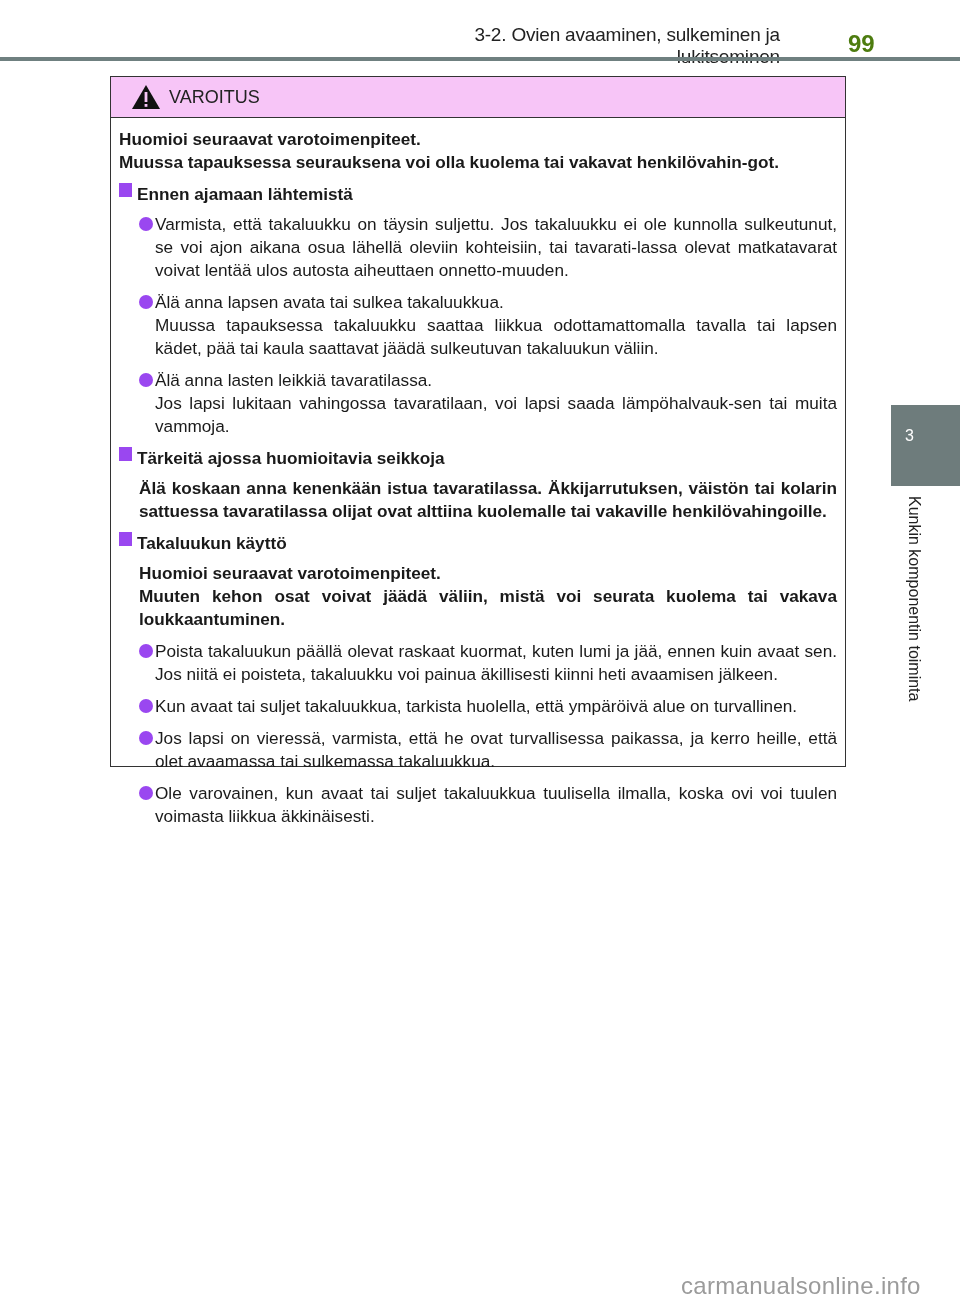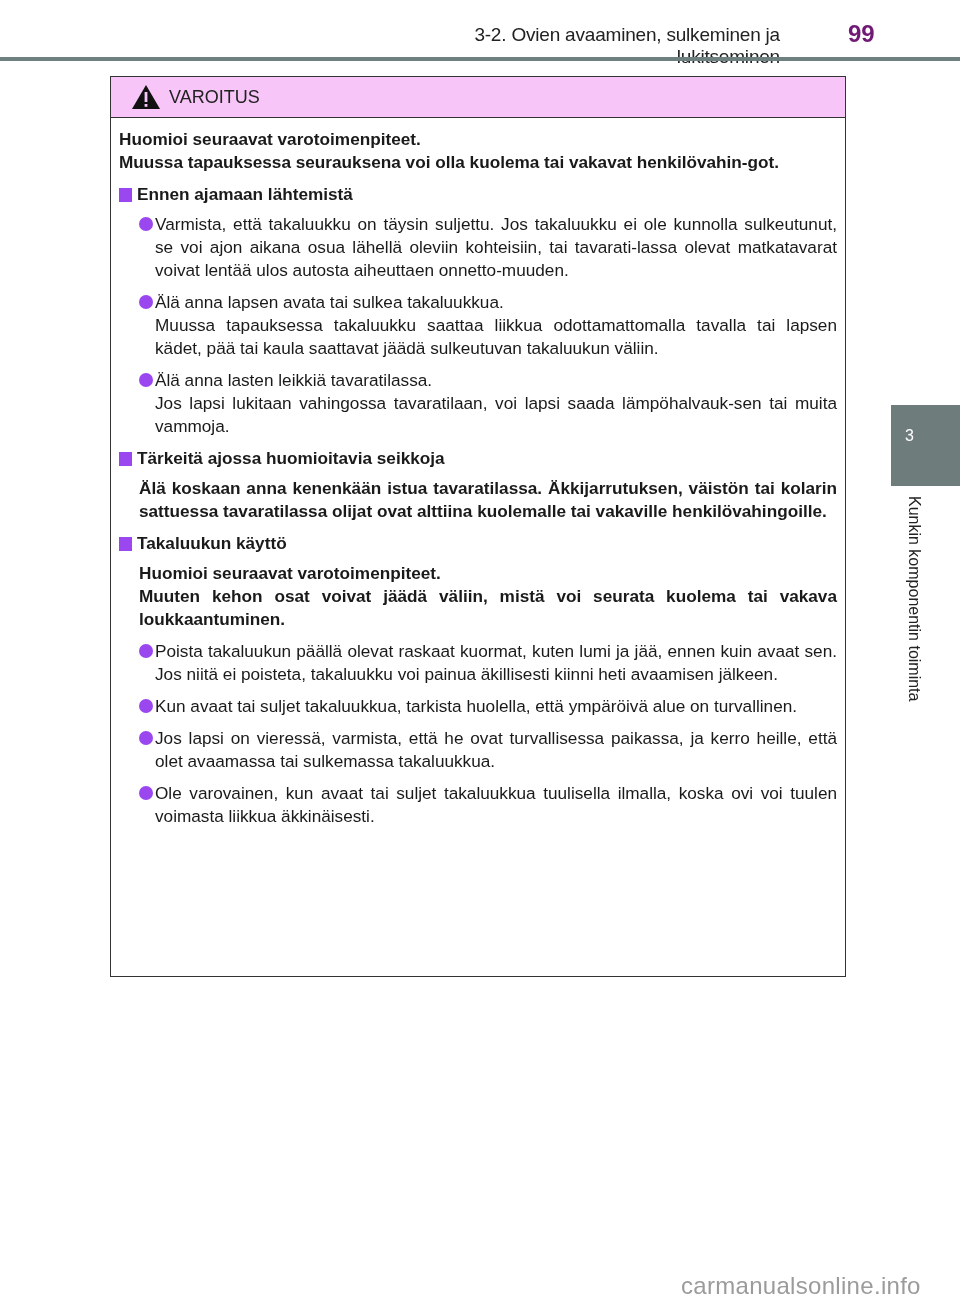--- a/index.html
+++ b/index.html
@@ -5,48 +5,48 @@
   html, body { margin: 0; padding: 0; }
   body {
     width: 960px; height: 1305px; position: relative; background: #ffffff;
     font-family: "Liberation Sans", sans-serif; color: #1a1a1a; overflow: hidden;
   }
   .header-title {
     position: absolute; top: 24px; left: 380px; width: 400px;
     font-size: 19px; text-align: right; color: #222; letter-spacing: -0.2px;
   }
   .page-number {
-    position: absolute; top: 20px; left: 848px; font-size: 24px; font-weight: bold; color: #701a75;
+    position: absolute; top: 30px; left: 848px; font-size: 24px; font-weight: bold; color: #4d7c0f;
   }
   .top-rule {
     position: absolute; top: 57px; left: 0; width: 960px; height: 4px; background: #6f8080;
   }
   .side-tab {
     position: absolute; top: 405px; left: 891px; width: 69px; height: 81px; background: #6e7c7c;
   }
   .side-tab-num {
     position: absolute; top: 22px; left: 14px; color: #fff; font-size: 16px;
   }
   .side-label {
     position: absolute; top: 496px; left: 905px; writing-mode: vertical-rl;
     font-size: 16px; color: #222; white-space: nowrap;
   }
   .warn-box {
-    position: absolute; top: 76px; left: 110px; width: 736px; height: 901px;
+    position: absolute; top: 76px; left: 110px; width: 736px; height: 691px;
     border: 1px solid #333; box-sizing: border-box;
   }
   .warn-head {
     height: 41px; background: #f7c5f7; border-bottom: 1px solid #333;
     display: flex; align-items: center; padding-left: 20px; box-sizing: border-box;
   }
   .warn-icon { width: 30px; height: 26px; margin-right: 8px; }
   .warn-title { font-size: 18px; color: #222; }
   .warn-body { padding: 10px 8px 0 8px; font-size: 17.2px; line-height: 23px; }
   .p { margin: 0 0 9px 0; text-align: justify; font-weight: bold; }
-  .sec { display: flex; align-items: center; font-weight: bold; margin: 8px 0 7px 0; }
+  .sec { display: flex; font-weight: bold; margin: 8px 0 7px 0; }
   .sq { width: 13px; height: 14px; background: #9a47f0; margin-right: 5px; flex: none; }
   .indent { padding-left: 20px; }
   .item { display: flex; margin: 0 0 9px 0; padding-left: 20px; }
   .dot { width: 14px; height: 14px; border-radius: 50%; background: #9a47f0; flex: none; margin: 4px 2px 0 0; }
   .item-text { text-align: justify; flex: 1; }
   .watermark {
     position: absolute; top: 1272px; left: 681px; font-size: 24px; color: #9b9b9b; letter-spacing: 0.3px;
   }
 </style>
 </head>

